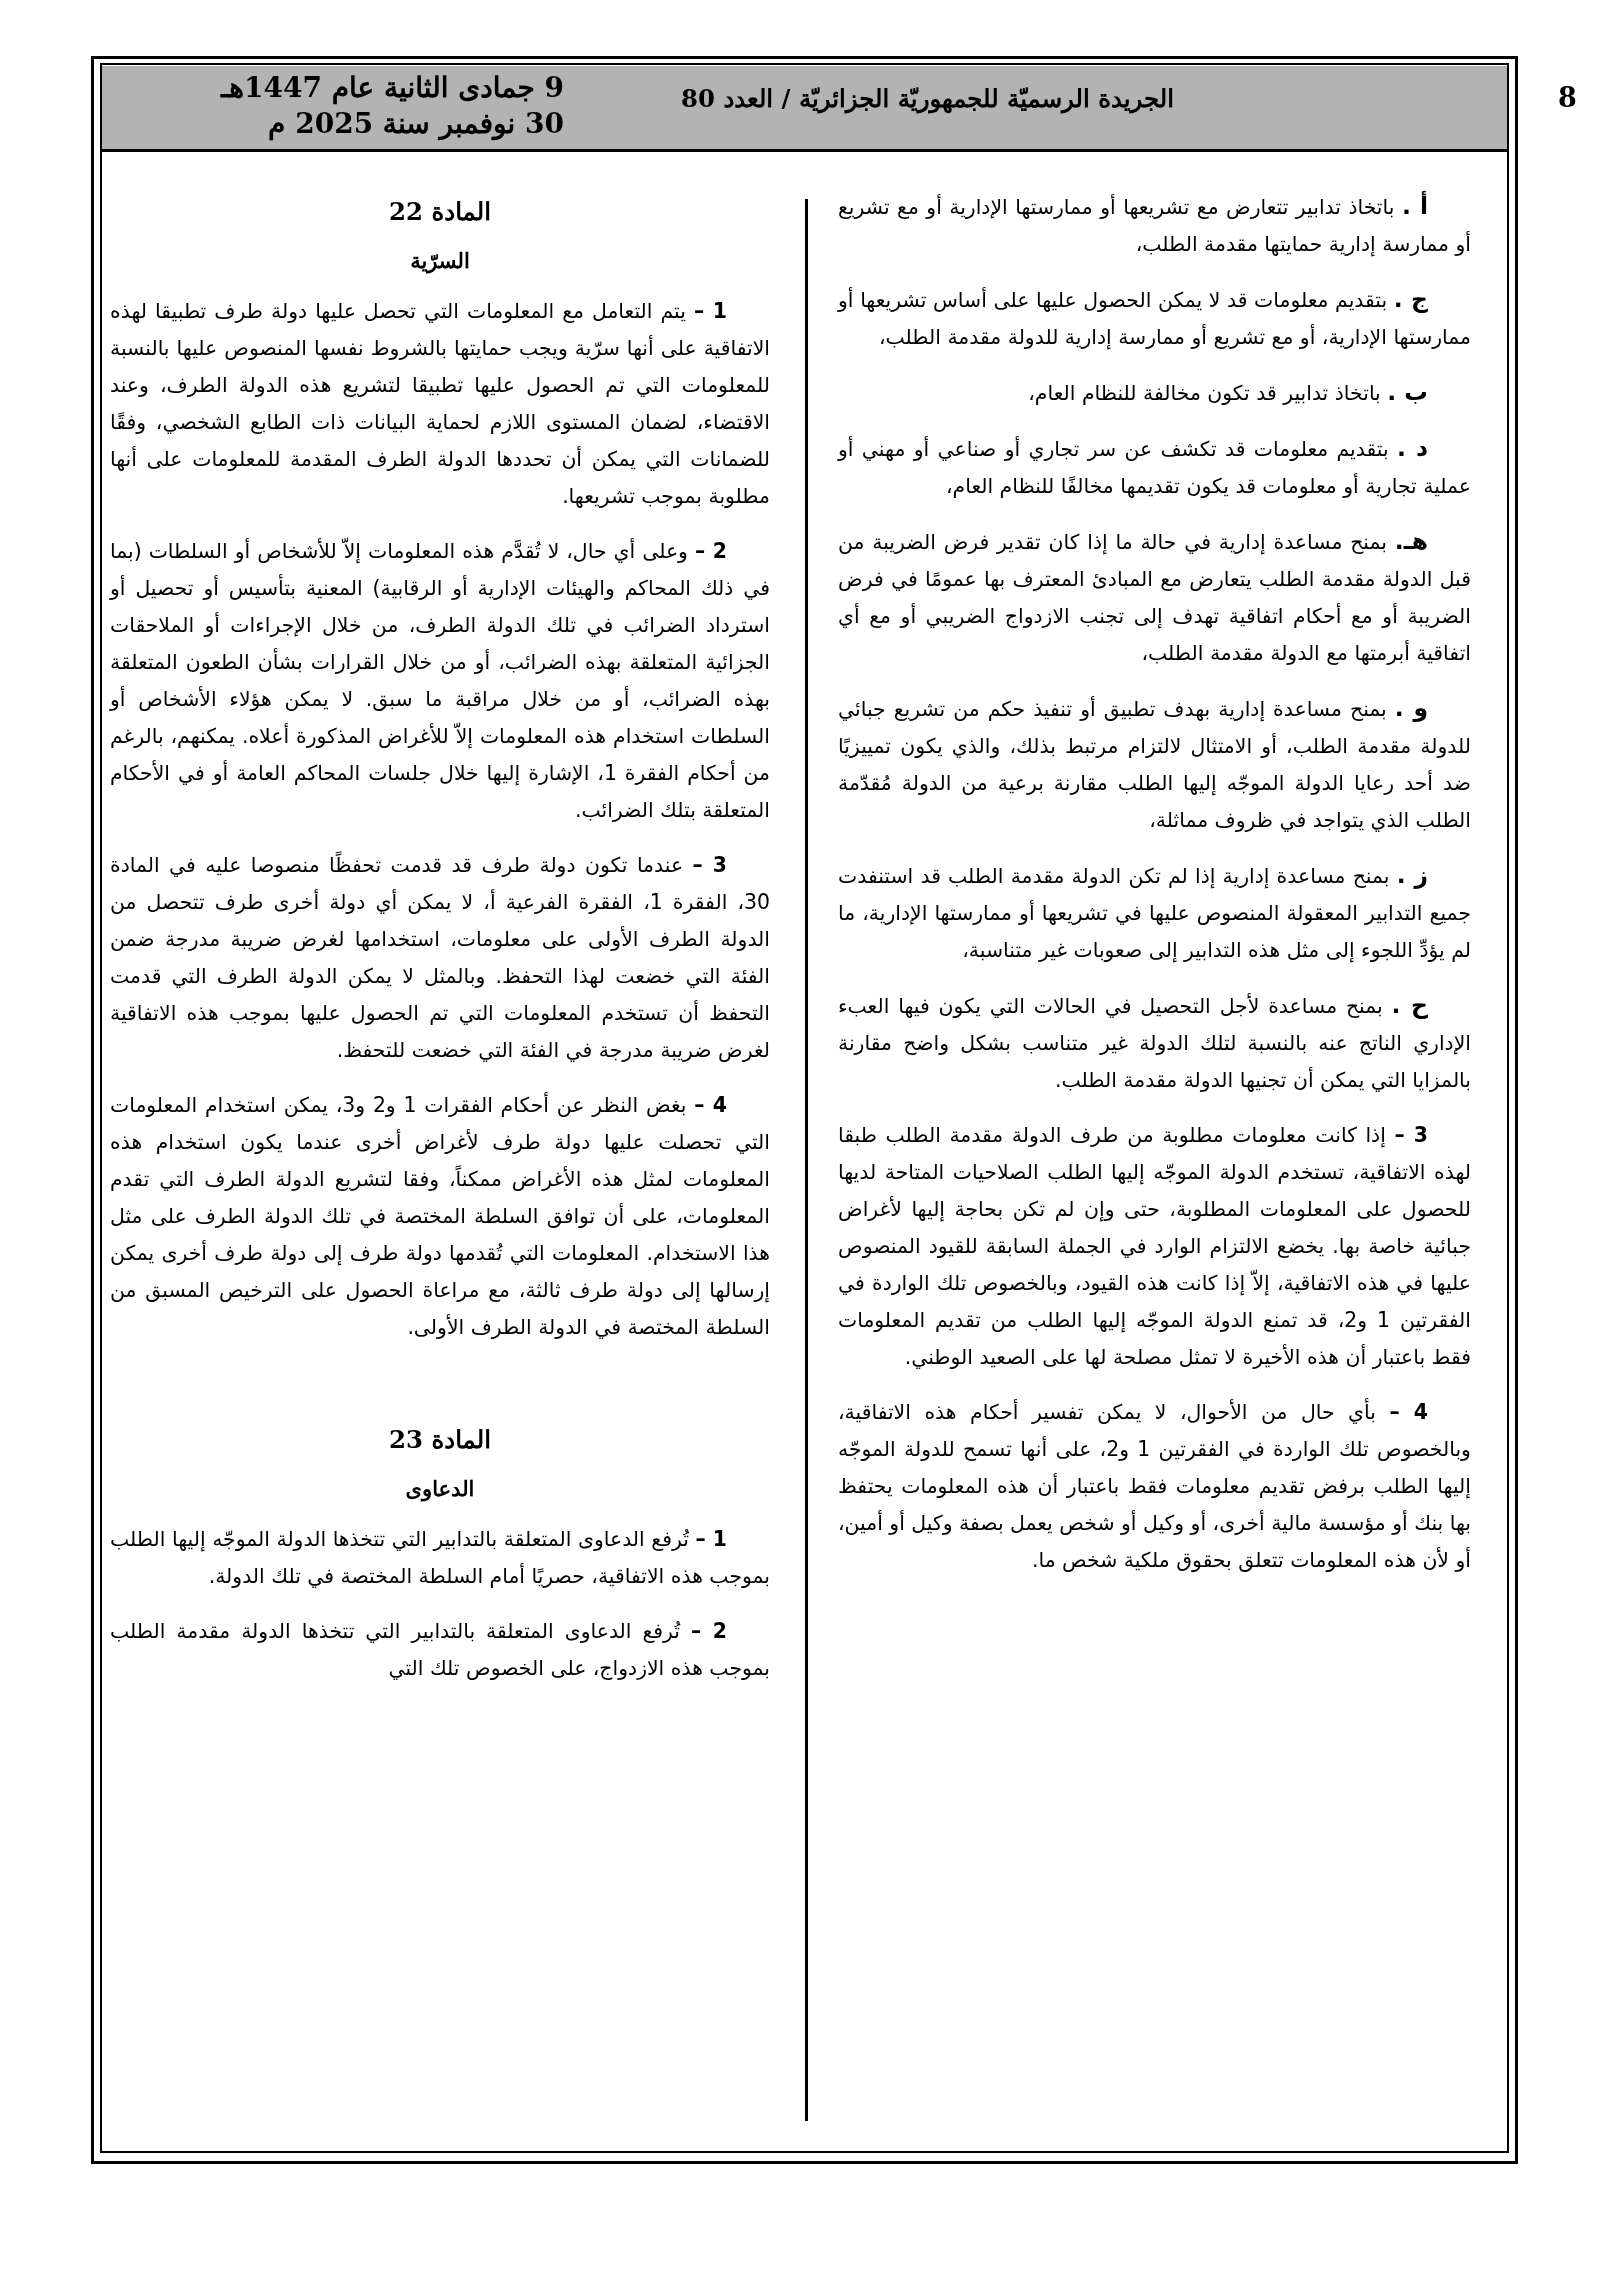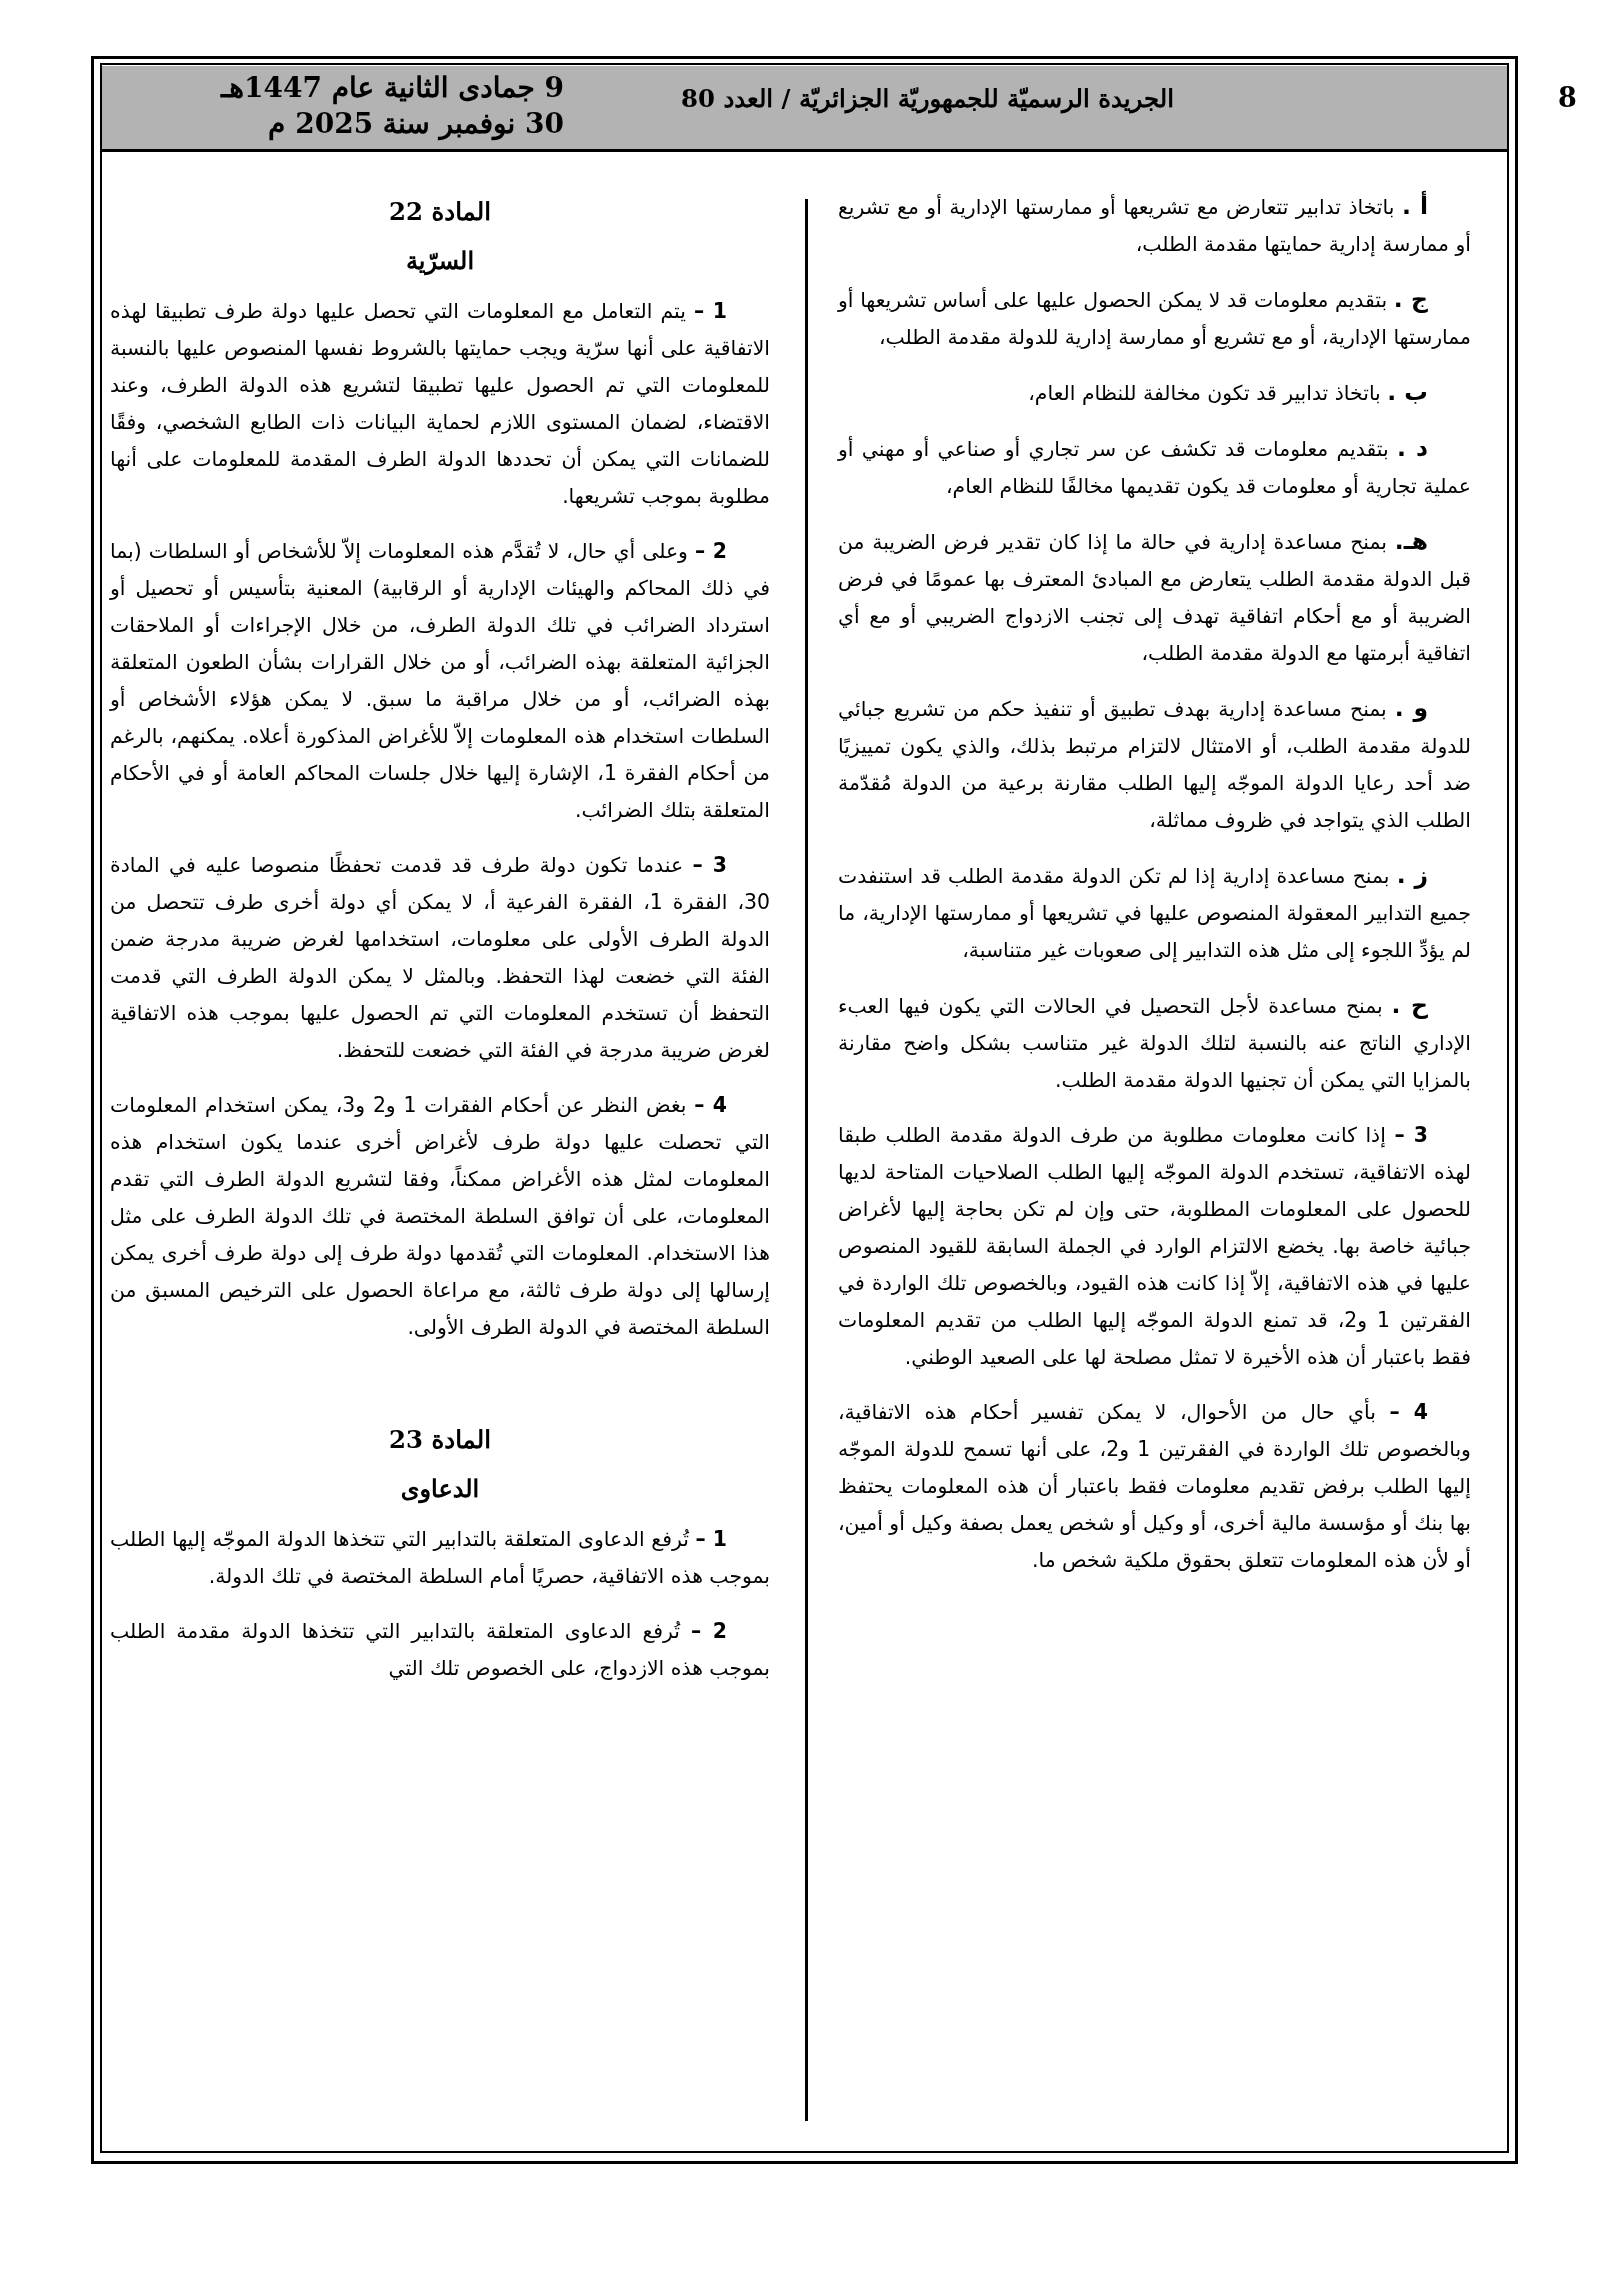--- a/index.html
+++ b/index.html
@@ -24,21 +24,21 @@
   .col-right { left: 838px; top: 188px; width: 633px; }
   .col-left  { left: 110px; top: 188px; width: 660px; }
 
   .para { margin: 0 0 18px 0; text-indent: 43px; }
   .para .num { font-weight: bold; }
   .item-letter { font-weight: bold; font-size: 23.5px; }
 
   .art-head { text-align: center; text-align-last: center; font-weight: bold;
               font-family: "DejaVu Serif", serif; font-size: 24.4px; margin: 0; line-height: 47px; }
   .art-title { text-align: left; text-align-last: center; font-weight: bold;
-               font-family: "DejaVu Serif", serif; font-size: 24px; margin: 0 0 7.2px 0; line-height: 51px; }
+               font-family: "DejaVu Serif", serif; font-size: 21px; margin: 0 0 7.2px 0; line-height: 51px; }
   .art-spacer { height: 52px; }
 </style>
 </head>
 <body>
 
 <div class="frame-outer"></div>
 <div class="frame-inner"></div>
 
 <div class="header-band">
   <div class="hdr-text hdr-pagenum">8</div>

